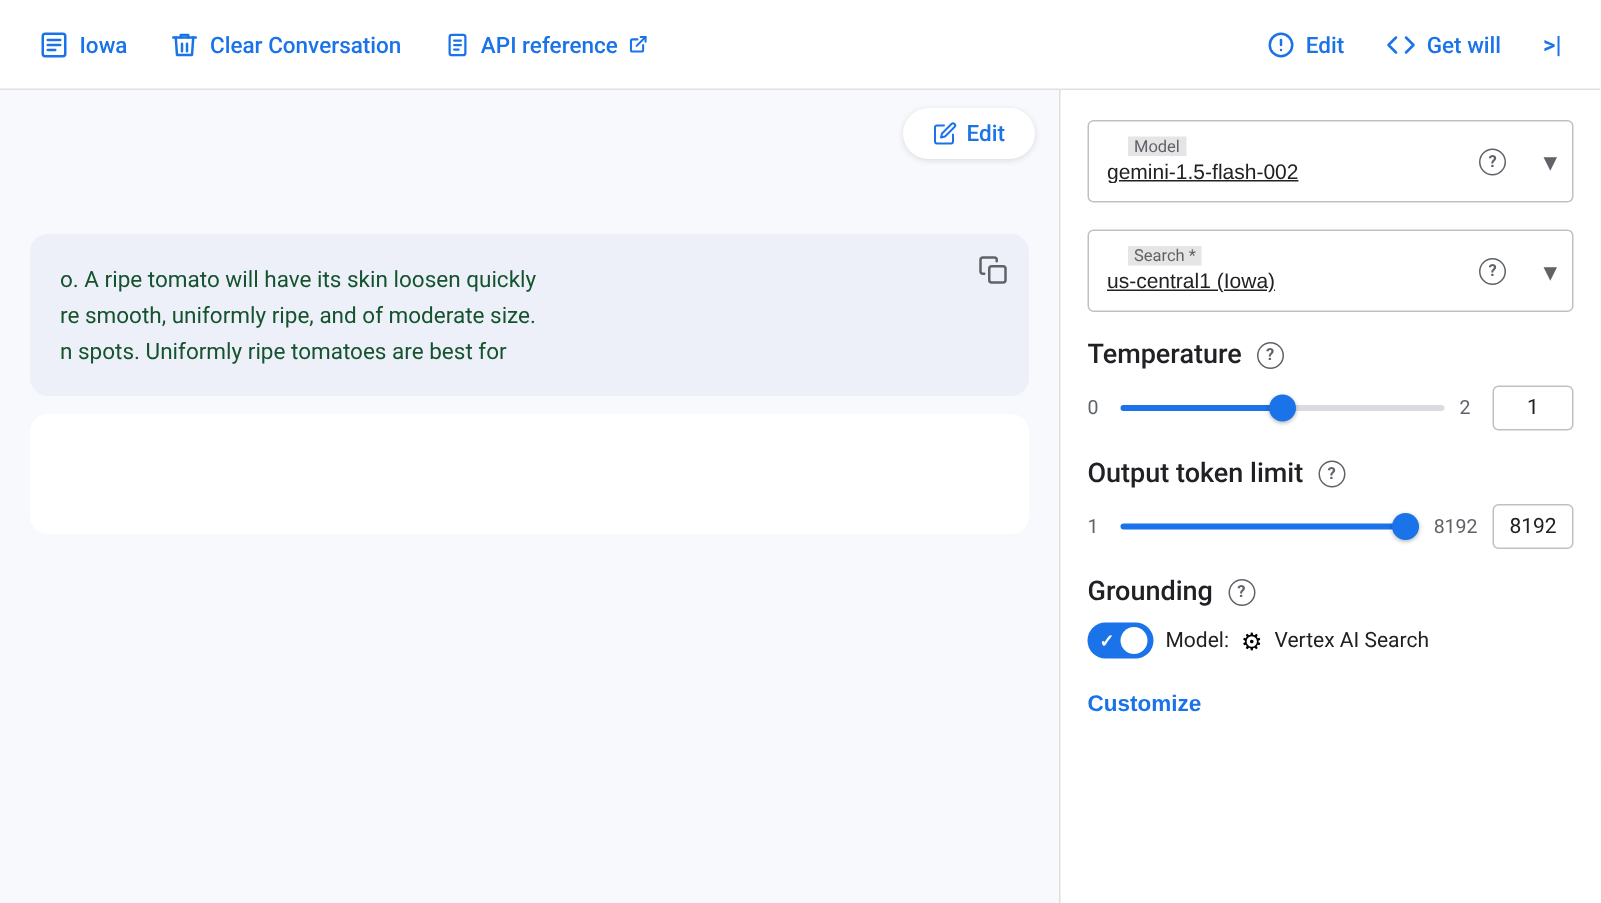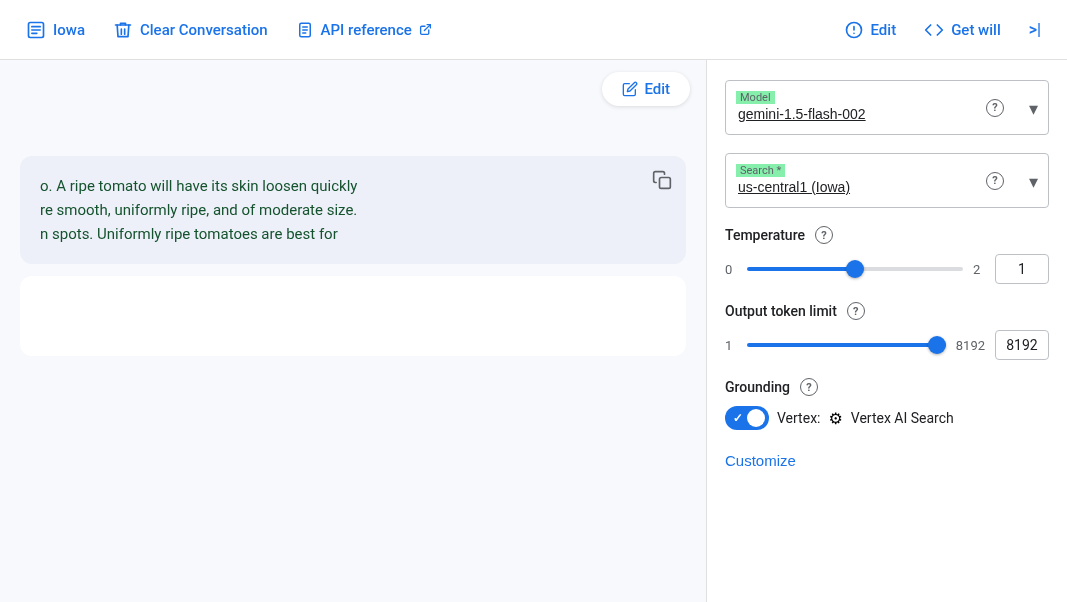--- a/index.html
+++ b/index.html
@@ -123,24 +123,24 @@
       display: flex;
       flex-direction: column;
       gap: 18px;
     }
 
     .field-group { display: flex; flex-direction: column; gap: 6px; }
 
     .field-label {
       font-size: 11px;
       color: #5f6368;
-      background: #86efac;
+      background: #e5e5e5;
       position: relative;
       top: 10px;
-      left: 10px;
+      left: 26px;
       padding: 0 4px;
       z-index: 1;
       width: fit-content;
     }
 
     .select-wrapper {
       position: relative;
       border: 1px solid #bdc1c6;
       border-radius: 4px;
       background: #fff;
@@ -180,21 +180,21 @@
       font-weight: bold;
       margin-left: 4px;
       vertical-align: middle;
     }
     .field-row {
       display: flex;
       align-items: center;
       gap: 6px;
     }
     .field-title {
-      font-size: 14px;
+      font-size: 18px;
       color: #202124;
       font-weight: 500;
     }
 
     
     .slider-row {
       display: flex;
       align-items: center;
       gap: 10px;
     }
@@ -261,21 +261,21 @@
       font-size: 14px;
       color: #202124;
     }
     .vertex-icon {
       font-size: 16px;
     }
 
     .customize-btn {
       color: #1a73e8;
       font-size: 15px;
-      font-weight: 400;
+      font-weight: 700;
       background: none;
       border: none;
       cursor: pointer;
       padding: 4px 0;
       text-align: left;
     }
 
     input[type=range] {
       -webkit-appearance: none;
       width: 100%;
@@ -448,21 +448,21 @@
         <span class="field-title">Grounding</span>
         <span class="help-icon">?</span>
       </div>
       <div class="grounding-row">
         <div class="toggle">
           <div class="toggle-track">
             <span class="toggle-check">✓</span>
             <div class="toggle-thumb"></div>
           </div>
         </div>
-        <span class="grounding-text">Vertex:</span>
+        <span class="grounding-text">Model:</span>
         <span class="vertex-icon">⚙</span>
         <span class="grounding-text">Vertex AI Search</span>
       </div>
     </div>
 
     <div>
       <button class="customize-btn">Customize</button>
     </div>
 
   </div>

